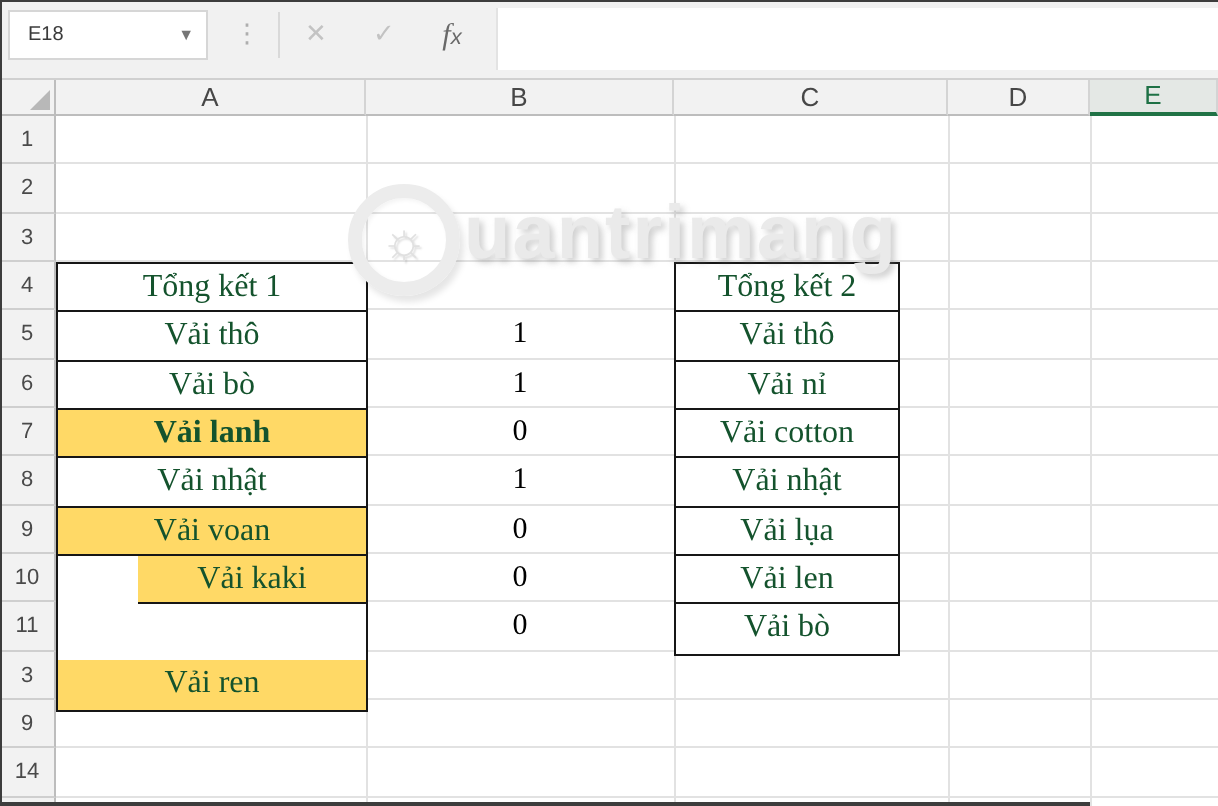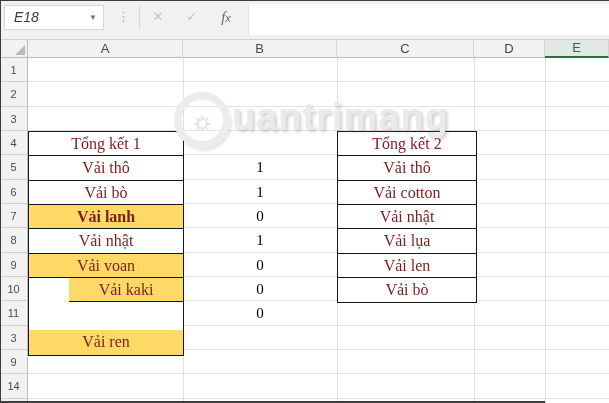--- a/index.html
+++ b/index.html
@@ -7,21 +7,21 @@
   #screen { position:relative; width:609px; height:403px; background:#fff; overflow:hidden; }
 
   
   .edge-top  { position:absolute; left:0; top:0; width:609px; height:1px; background:#3d3d3d; z-index:50; }
   .edge-left { position:absolute; left:0; top:0; width:1px; height:403px; background:#3d3d3d; z-index:50; }
   .edge-bottom { position:absolute; left:0; top:401px; width:545px; height:2px; background:#3d3d3d; z-index:50; }
 
   
   #topbar { position:absolute; left:0; top:0; width:609px; height:40px; background:#f1f1f1; border-bottom:1px solid #d0d0d0; }
   #namebox { position:absolute; left:4px; top:5px; width:100px; height:25px; background:#fff; border:1px solid #d6d6d6; }
-  #namebox .val { position:absolute; left:9px; top:0; line-height:23px; font-size:14px; color:#3b3b3b;font-style:italic; }
+  #namebox .val { position:absolute; left:9px; top:0; line-height:23px; font-size:10px; color:#3b3b3b; }
   #namebox .dd { position:absolute; right:6px; top:0; line-height:23px; font-size:8px; color:#767676; }
   .dots { position:absolute; left:117px; top:4px; height:26px; line-height:26px; font-size:13px; color:#aeaeae; letter-spacing:-1px; }
   .vsep { position:absolute; left:139px; top:6px; width:1px; height:23px; background:#d9d9d9; }
   .fb-btn { position:absolute; top:5px; width:28px; height:25px; text-align:center; line-height:24px; }
   #btn-cancel { left:144px; font-size:13px; color:#c3c3c3; }
   #btn-enter  { left:178px; font-size:13px; color:#c3c3c3; }
   #btn-fx     { left:212px; font-size:14px; color:#696969; }
   #btn-fx i   { font-family:"Liberation Serif", serif; font-style:italic; font-size:15px; }
   #btn-fx .sub{ font-style:italic; font-size:11px; }
   #formulabar { position:absolute; left:248px; top:4px; width:361px; height:31px; background:#fff; border-left:1px solid #e3e3e3; font-size:13px; color:#333; line-height:29px; padding-left:6px; }
@@ -44,22 +44,22 @@
 
   
   #cells { position:absolute; left:28px; top:18px; width:581px; height:345px; overflow:hidden; }
   .hline { width:581px; height:24.35px; border-bottom:1px solid #e2e2e2; }
   .vline { position:absolute; top:18px; width:1px; height:345px; background:#e2e2e2; }
   .vl-1 { left:183px; } .vl-2 { left:337px; } .vl-3 { left:474px; } .vl-4 { left:545px; }
 
   
   .xtable { position:absolute; border:1px solid #161616; background:#fff; z-index:3; }
   #tableA { left:28px; top:91px; width:156px; }
-  #tableC { left:337px; top:91px; width:140px; }
-  .xcell { height:24.35px; border-bottom:1px solid #161616; font-family:"Liberation Serif", serif; font-size:16px; color:#7f1d1d; text-align:center; line-height:23px; background:#fff; }
+  #tableC { left:337px; top:91px; width:113px; }
+  .xcell { height:24.35px; border-bottom:1px solid #161616; font-family:"Liberation Serif", serif; font-size:16px; color:#14532d; text-align:center; line-height:23px; background:#fff; }
   .xcell:last-child { border-bottom:none; }
   #colB { position:absolute; left:183px; top:115.4px; width:154px; z-index:2; }
   .bval { height:24.35px; font-family:"Liberation Serif", serif; font-size:15px; color:#000; text-align:center; line-height:24.35px; }
 
   
   #watermark { position:absolute; left:170px; top:48px; width:280px; height:64px; z-index:5; pointer-events:none; }
   #wm-logo { position:absolute; left:4px; top:4px; width:56px; height:56px; border:7px solid #ececec; border-radius:50%; box-shadow:2px 3px 3px rgba(0,0,0,0.10), inset 1px 1px 2px rgba(0,0,0,0.05); text-align:center; }
   #wm-logo .bulb { font-size:26px; line-height:42px; color:#e0e0e0; text-shadow:1px 1px 1px rgba(120,120,120,0.25); }
   #wm-text { position:absolute; left:62px; top:8px; font-size:38px; font-weight:700; letter-spacing:1px; color:#eaeaea; text-shadow:2px 2px 3px rgba(120,120,120,0.35); font-family:Liberation Sans, sans-serif; }
 </style>
@@ -157,20 +157,21 @@
       <div class="bval">0</div>
       <div class="bval">1</div>
       <div class="bval">0</div>
       <div class="bval">0</div>
       <div class="bval">0</div>
     </div>
 
     <div id="tableC" class="xtable">
       <div class="xcell">Tổng kết 2</div>
       <div class="xcell">Vải thô</div>
+      <div class="xcell">Vải nỉ</div>
       <div class="xcell">Vải cotton</div>
       <div class="xcell">Vải nhật</div>
       <div class="xcell">Vải lụa</div>
       <div class="xcell">Vải len</div>
       <div class="xcell">Vải bò</div>
     </div>
 
     <div id="watermark">
       <div id="wm-logo">
         <span class="bulb">☼</span>

